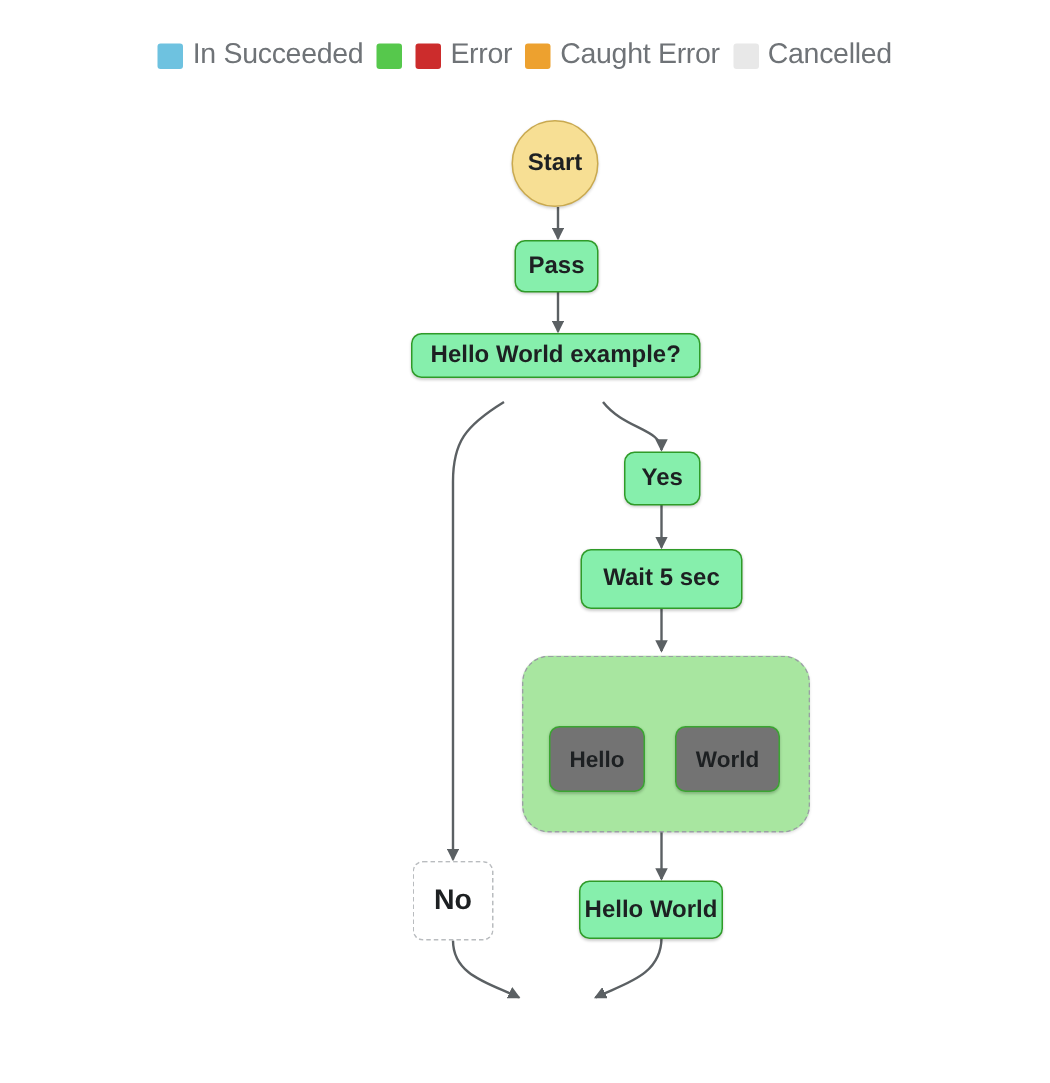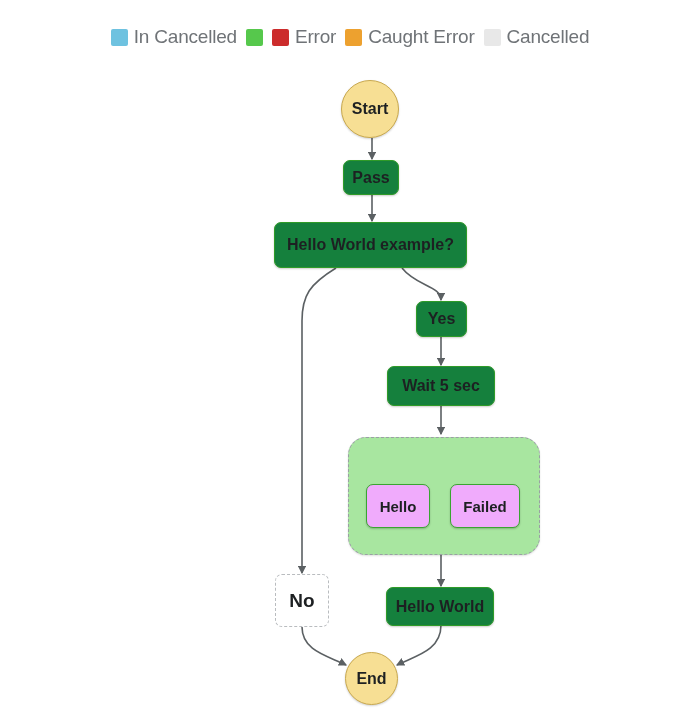--- a/index.html
+++ b/index.html
@@ -77,21 +77,21 @@
   .node-terminal {
     background: #f7df94;
     border: 1.5px solid #c9a94f;
     border-radius: 50%;
     font-size: 16px;
     box-shadow: 0 1px 2px rgba(0,0,0,0.18);
   }
 
   
   .node-task {
-    background: #15803d;
+    background: #86efac;
     border: 1.5px solid #2f9b28;
     border-radius: 7px;
     font-size: 16px;
     box-shadow: 0 1px 2px rgba(0,0,0,0.20);
   }
 
   
   .node-inactive {
     background: #ffffff;
     border: 1.6px dashed #b9bcbf;
@@ -105,34 +105,34 @@
     position: absolute;
     box-sizing: border-box;
     background: #a8e6a0;
     border: 1.6px dashed #9aa0a4;
     border-radius: 18px;
     z-index: 1;
     box-shadow: 0 1px 2px rgba(0,0,0,0.12);
   }
   .node-child {
     z-index: 3;
-    background: #f0abfc;
+    background: #737373;
     border: 1.5px solid #3aa531;
     border-radius: 7px;
     font-size: 15px;
     box-shadow: 0 1px 2px rgba(0,0,0,0.22);
   }
 </style>
 </head>
 <body>
 
 <div id="legend">
   <div class="legend-item">
     <span class="legend-swatch" style="background:#6ec2e0"></span>
-    <span class="legend-label">In Cancelled</span>
+    <span class="legend-label">In Succeeded</span>
   </div>
   <div class="legend-item">
     <span class="legend-swatch" style="background:#56c84c"></span>
   </div>
   <div class="legend-item">
     <span class="legend-swatch" style="background:#cc2c2c"></span>
     <span class="legend-label">Error</span>
   </div>
   <div class="legend-item">
     <span class="legend-swatch" style="background:#eda12f"></span>
@@ -179,47 +179,44 @@
   </svg>
 
   <div class="node node-terminal" style="left:341px; top:25px; width:58px; height:58px;">
     <span>Start</span>
   </div>
 
   <div class="node node-task" style="left:343px; top:105px; width:56px; height:35px;">
     <span>Pass</span>
   </div>
 
-  <div class="node node-task" style="left:274px; top:167px; width:193px; height:46px;">
+  <div class="node node-task" style="left:274px; top:167px; width:193px; height:30px;">
     <span>Hello World example?</span>
   </div>
 
   <div class="node node-task" style="left:416px; top:246px; width:51px; height:36px;">
     <span>Yes</span>
   </div>
 
   <div class="node node-task" style="left:387px; top:311px; width:108px; height:40px;">
     <span>Wait 5 sec</span>
   </div>
 
   <div class="node-group" style="left:348px; top:382px; width:192px; height:118px;"></div>
 
   <div class="node node-child" style="left:366px; top:429px; width:64px; height:44px;">
     <span>Hello</span>
   </div>
 
   <div class="node node-child" style="left:450px; top:429px; width:70px; height:44px;">
-    <span>Failed</span>
+    <span>World</span>
   </div>
 
   <div class="node node-inactive" style="left:275px; top:519px; width:54px; height:53px;">
     <span>No</span>
   </div>
 
-  <div class="node node-task" style="left:386px; top:532px; width:108px; height:39px;">
+  <div class="node node-task" style="left:386px; top:532px; width:96px; height:39px;">
     <span>Hello World</span>
   </div>
 
-  <div class="node node-terminal" style="left:345px; top:597px; width:53px; height:53px;">
-    <span>End</span>
-  </div>
 
 </div>
 
 </body></html>

